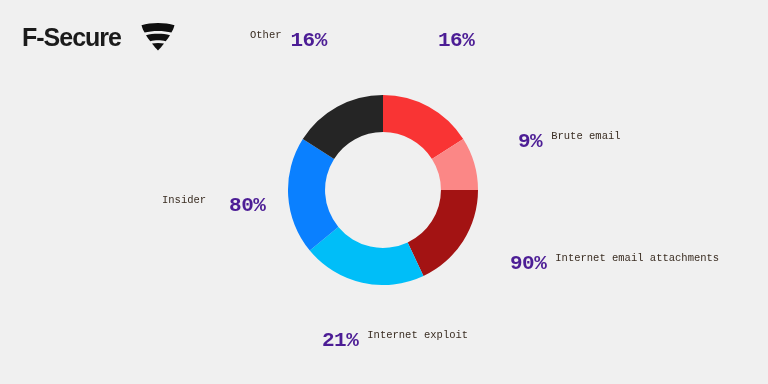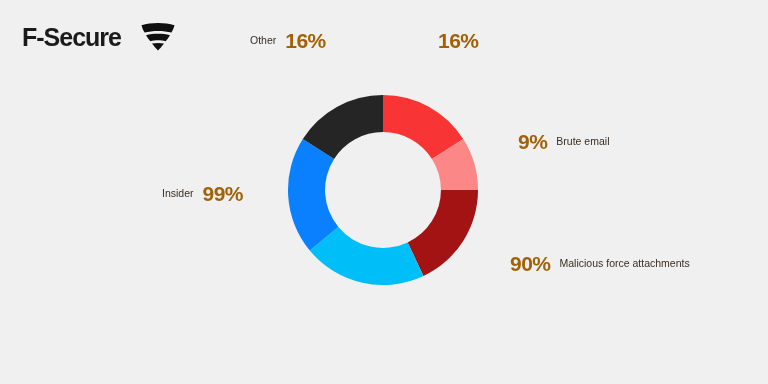--- a/index.html
+++ b/index.html
@@ -51,47 +51,48 @@
     left: 288px;
     top: 95px;
     width: 190px;
     height: 190px;
   }
 
   
   .label {
     position: absolute;
     display: flex;
-    align-items: center;
+    align-items: flex-start;
     white-space: nowrap;
+    font-family: Liberation Mono, monospace;
   }
   .label.right { flex-direction: row; }
   .label.left  { flex-direction: row; }
   .pct {
     font-size: 21px;
     font-weight: bold;
-    color: #a16207;
+    color: #4c1d95;
     letter-spacing: -0.5px;
     line-height: 1;
   }
   .cat {
     font-size: 10.5px;
     font-weight: normal;
     color: #3a2d22;
     line-height: 1;
   }
   .label.right .cat { margin-left: 9px; }
   .label.left  .cat { margin-right: 9px; }
 
   
   #label-phishing  { left: 438px; top: 30px;  }
   #label-brute     { left: 518px; top: 131px; }
   #label-malicious { left: 510px; top: 253px; }
   #label-internet  { left: 322px; top: 330px; }
-  #label-insider   { left: 162px; top: 183px; }
+  #label-insider   { left: 162px; top: 195px; gap: 14px; }
   #label-other     { left: 250px; top: 30px;  }
 </style>
 </head>
 <body>
 
 <div id="logo">
   <span id="logo-text">F-Secure</span>
   <svg id="logo-mark" viewBox="0 0 38 30">
     <path d="M2.5 3.2 C12 0.2 26 0.2 35.5 3.2 C34.6 6.4 33.6 8.6 32.4 10.6 C24.8 8.3 13.2 8.3 5.6 10.6 C4.4 8.6 3.4 6.4 2.5 3.2 Z" fill="#0f0f0f"></path>
     <path d="M7.0 13.2 C14.2 11.3 23.8 11.3 31.0 13.2 C29.6 15.6 28.2 17.5 26.7 19.2 C22.2 18.0 15.8 18.0 11.3 19.2 C9.8 17.5 8.4 15.6 7.0 13.2 Z" fill="#0f0f0f"></path>
@@ -116,27 +117,31 @@
     <span class="pct">16%</span>
   </div>
 
   <div class="label right" id="label-brute">
     <span class="pct">9%</span>
     <span class="cat">Brute email</span>
   </div>
 
   <div class="label right" id="label-malicious">
     <span class="pct">90%</span>
-    <span class="cat">Malicious force attachments</span>
+    <span class="cat">Internet email attachments</span>
   </div>
 
+  <div class="label right" id="label-internet">
+    <span class="pct">21%</span>
+    <span class="cat">Internet exploit</span>
+  </div>
 
   <div class="label left" id="label-insider">
     <span class="cat">Insider</span>
-    <span class="pct">99%</span>
+    <span class="pct">80%</span>
   </div>
 
   <div class="label left" id="label-other">
     <span class="cat">Other</span>
     <span class="pct">16%</span>
   </div>
 
 </div>
 
 </body></html>

